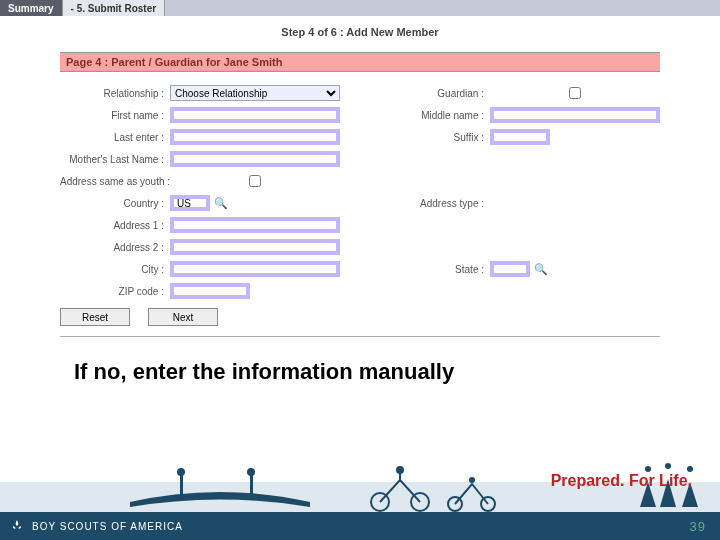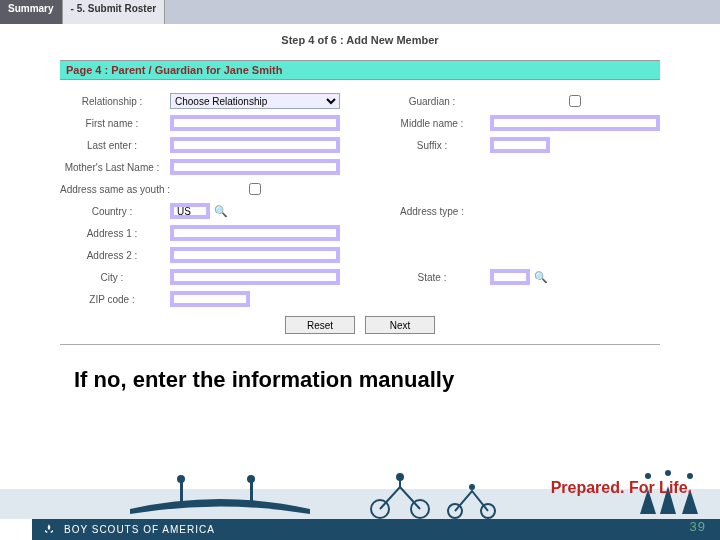--- a/index.html
+++ b/index.html
@@ -1,49 +1,49 @@
 <!DOCTYPE html>
 <html><head>
 <meta charset="utf-8">
 <style>
   * { box-sizing: border-box; margin: 0; padding: 0; }
   html, body { width: 720px; height: 540px; font-family: Arial, sans-serif; background: #fff; overflow: hidden; }
   .slide { position: relative; width: 720px; height: 540px; }
 
-  .tabs { display: flex; background: #c4c9d8; height: 24px; font-size: 10px; font-weight: bold; }
+  .tabs { display: flex; background: #c4c9d8; height: 16px; font-size: 10px; font-weight: bold; }
   .tab { padding: 3px 8px; border-right: 1px solid #999; }
   .tab.dark { background: #5a5d66; color: #fff; }
   .tab.light { background: #e5e7ee; color: #333; }
 
   .step-title { text-align: center; font-size: 11px; font-weight: bold; color: #444; padding: 10px 0 6px; }
 
   .form-wrap { padding: 8px 60px 0 60px; }
-  .page-hd { background: #5eead4; color: #8b2a2a; font-weight: bold; font-size: 11px; padding: 3px 6px; border-top: 1px solid #999; border-bottom: 1px solid #999; margin-bottom: 10px; }
+  .page-hd { background: #fca5a5; color: #8b2a2a; font-weight: bold; font-size: 11px; padding: 3px 6px; border-top: 1px solid #999; border-bottom: 1px solid #999; margin-bottom: 10px; }
 
   .form-grid { display: grid; grid-template-columns: 1fr 1fr; column-gap: 40px; font-size: 10px; color: #555; }
   .row { display: flex; align-items: center; height: 22px; }
-  .lbl { width: 110px; text-align: center; padding-right: 6px; white-space: nowrap; }
+  .lbl { width: 110px; text-align: right; padding-right: 6px; white-space: nowrap; }
   .fld { flex: 1; display: flex; align-items: center; gap: 4px; }
   .txt { width: 100%; height: 16px; border: 4px solid #c4b5fd; background: #fff; font-size: 10px; padding: 0 3px; }
   .sel { width: 100%; height: 16px; border: 1px solid #9aa; background: #eef; font-size: 10px; }
   .cbwrap { width: 100%; display: flex; justify-content: center; }
   .cb { width: 12px; height: 12px; }
   .mag { color: #c33; font-size: 11px; cursor: pointer; }
 
-  .btnrow { display: flex; justify-content: center; gap: 10px; padding: 6px 0 10px; }
+  .btnrow { display: flex; justify-content: flex-start; gap: 18px; padding: 6px 0 10px; }
   .btn { width: 70px; height: 18px; font-size: 10px; background: #eee; border: 1px solid #888; cursor: pointer; }
   .hr { border: 0; border-top: 1px solid #aaa; margin: 0 0 4px; }
 
   .caption { font-size: 22px; font-weight: bold; color: #000; padding: 18px 0 0 74px; }
 
   .footer { position: absolute; left: 0; bottom: 0; width: 720px; }
   .skyline { height: 60px; background: linear-gradient(#fff 0 30px, #dfe8ef 30px 60px); position: relative; overflow: hidden; }
   .tagline { position: absolute; right: 28px; bottom: 22px; font-size: 16px; font-weight: bold; color: #b22; }
   .sil { position: absolute; bottom: 0; fill: #1d4a66; }
-  .brandbar { height: 21px; background: #1d4a66; color: #fff; display: flex; align-items: center; padding: 0 10px; font-size: 10px; letter-spacing: 1px; position: relative; margin-left: 32px; }
+  .brandbar { height: 28px; background: #1d4a66; color: #fff; display: flex; align-items: center; padding: 0 10px; font-size: 10px; letter-spacing: 1px; position: relative; }
   .fleur { width: 14px; height: 14px; margin-right: 8px; }
   .pagenum { position: absolute; right: 14px; bottom: 6px; color: #6a8; font-size: 13px; }
 </style>
 </head>
 <body>
 
 <div class="slide">
   <div class="tabs">
     <div class="tab dark">Summary</div>
     <div class="tab light">- 5. Submit Roster</div>

